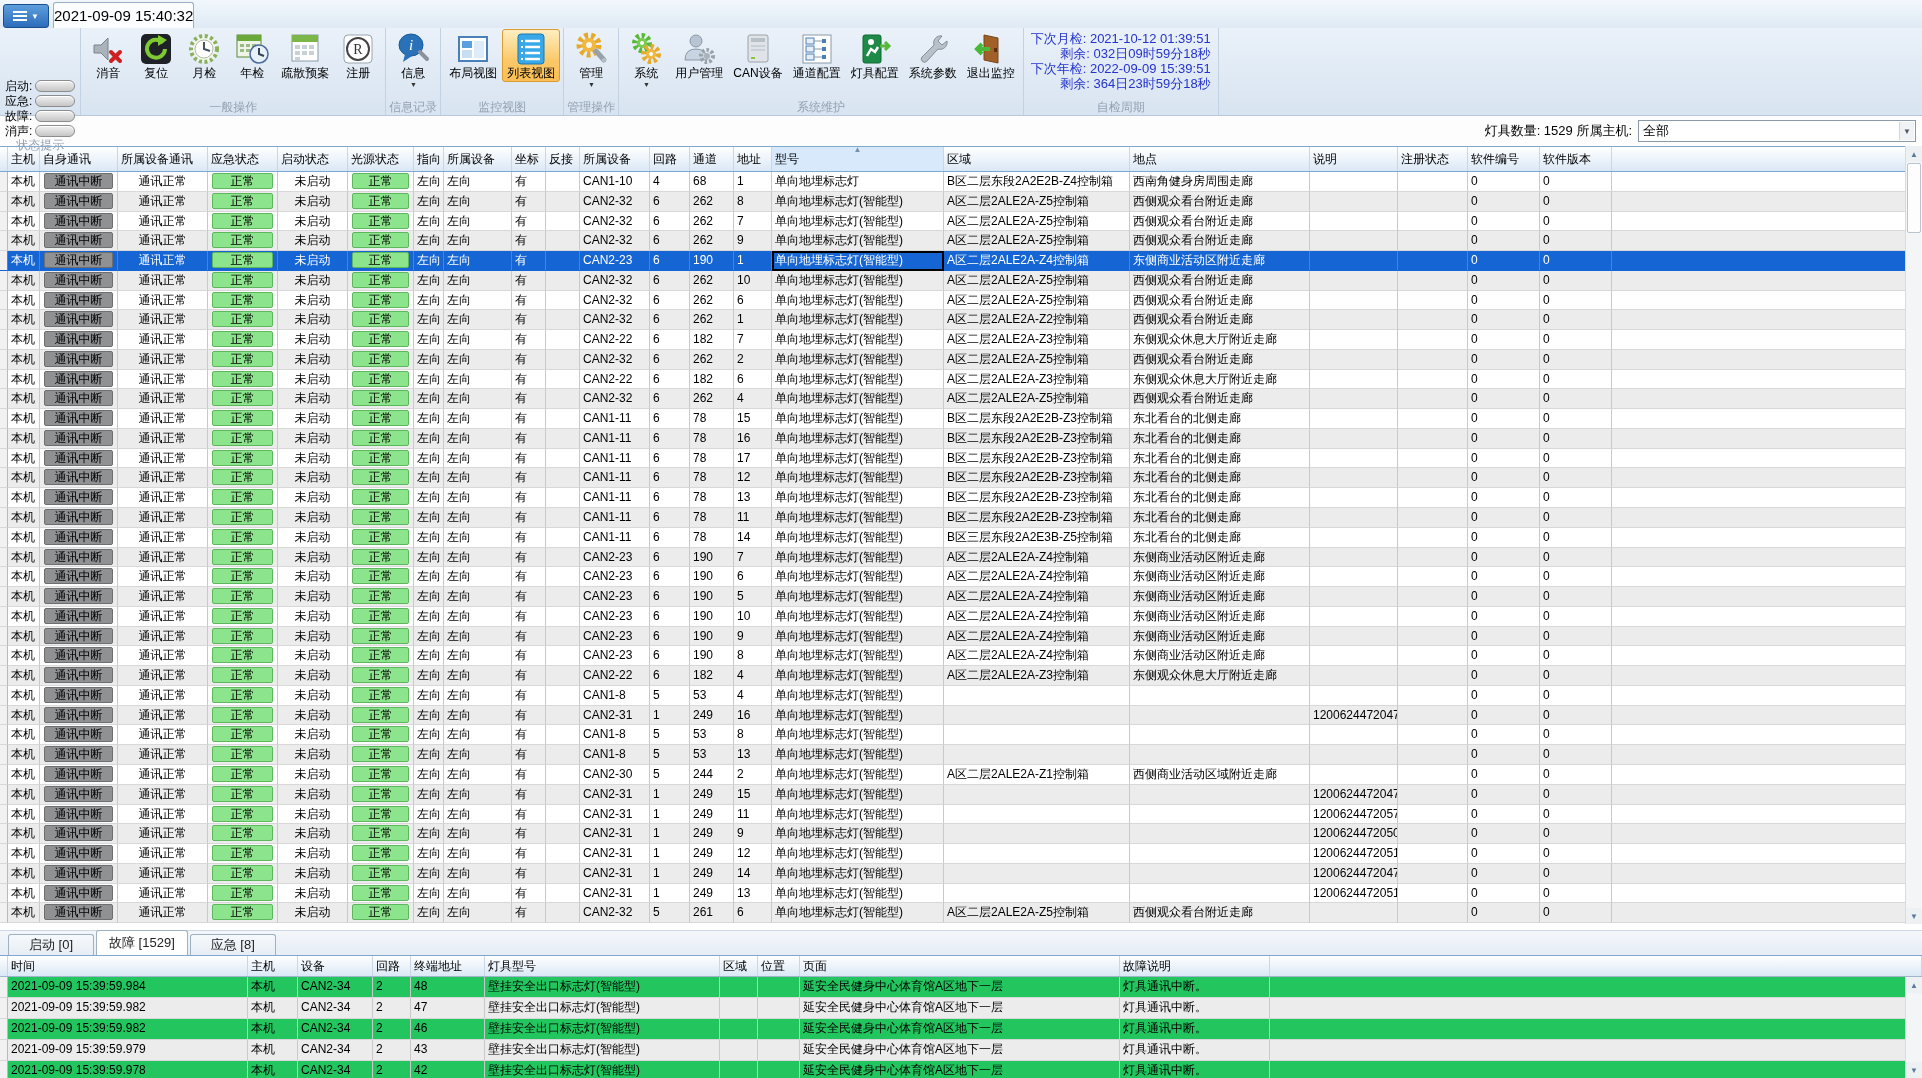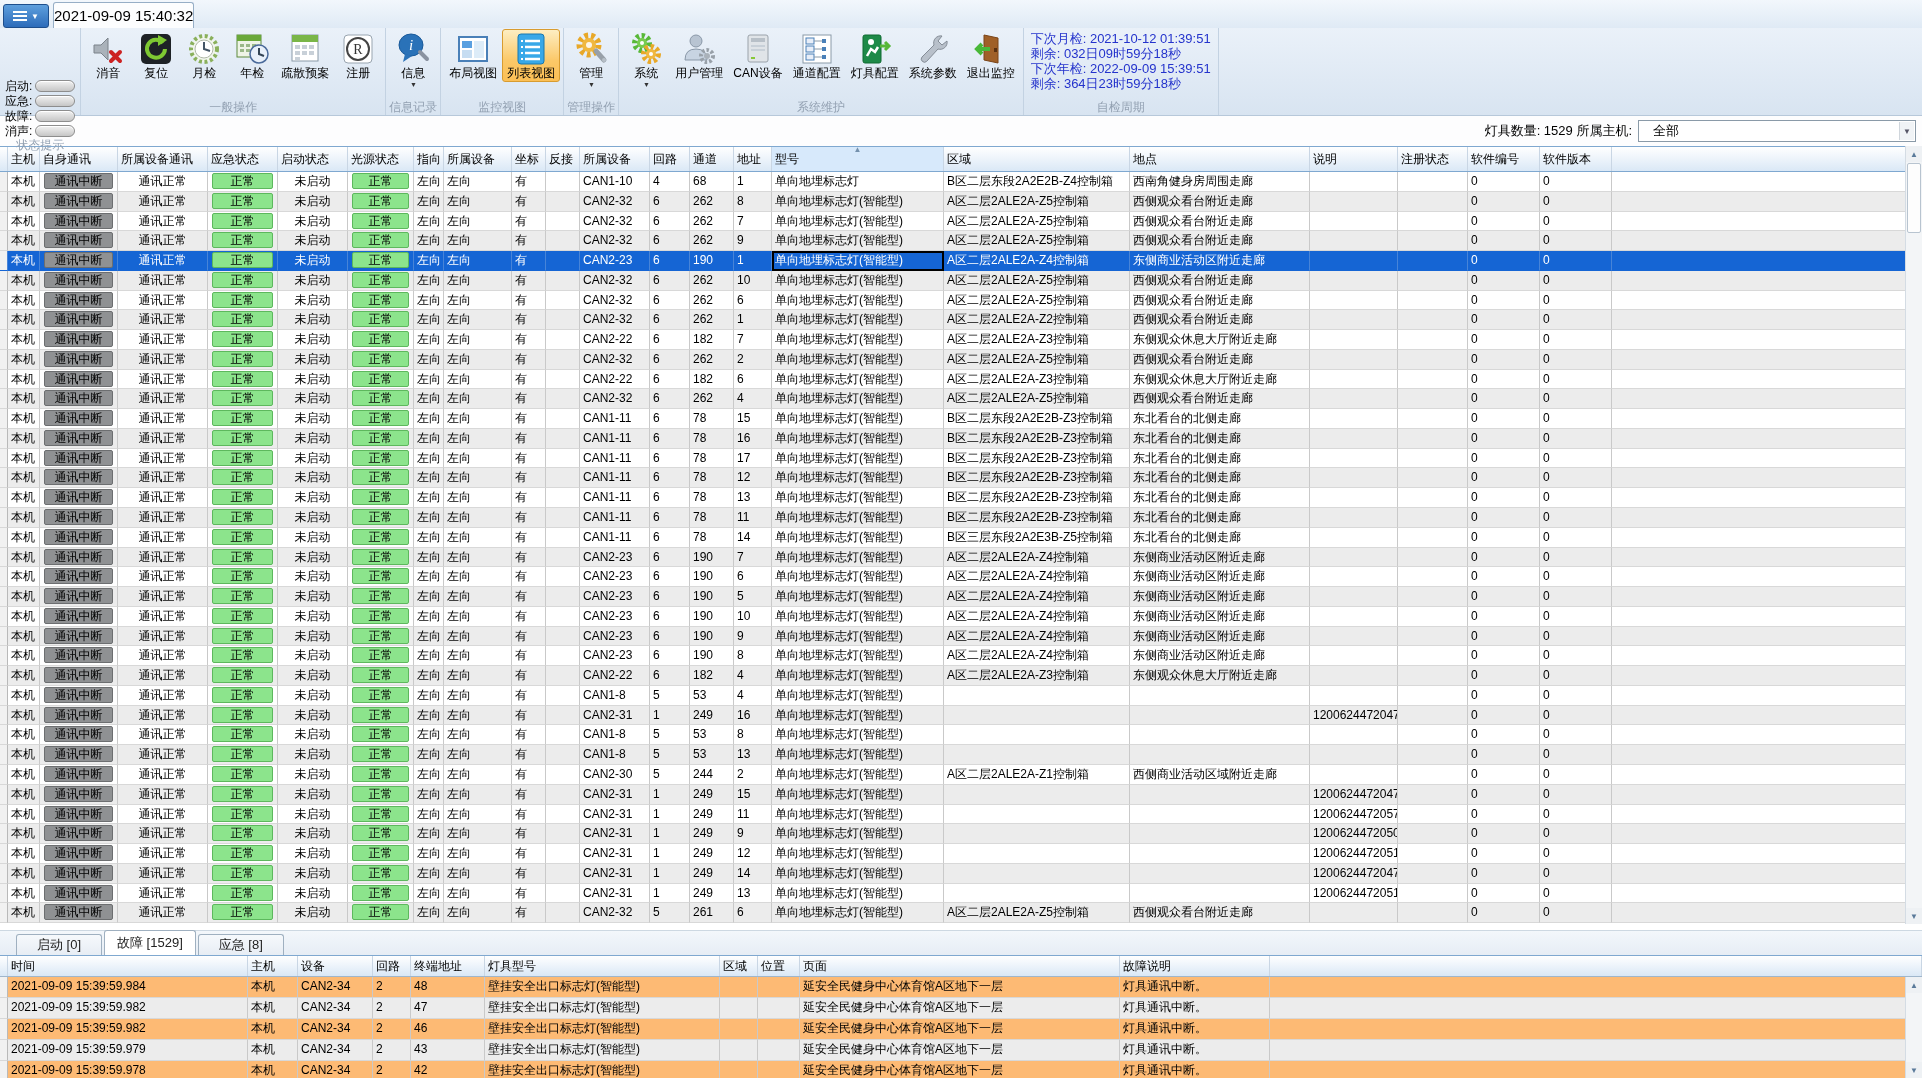--- a/index.html
+++ b/index.html
@@ -28,28 +28,28 @@
   .status-grid { display:grid; grid-template-columns:auto auto; gap:2px 3px; padding:3px 2px 0 2px; align-content:start;margin-top:48px;}
   .status-grid .slabel { font-size:12px; line-height:13px; }
   .pill { width:40px; height:12px; border-radius:6px; border:1px solid #8d8d8d;
     background:linear-gradient(#f2f2f2,#c6c6c6); box-shadow:inset 0 1px 0 #fff; }
   .tbtn { min-width:48px; padding:2px 4px 0 4px; display:flex; flex-direction:column; align-items:center;
     border:1px solid transparent; border-radius:3px; }
   .tbtn .ticon { width:34px; height:34px; }
   .tbtn .tlabel { font-size:12px; line-height:15px; white-space:nowrap; }
   .tbtn .tcaret { font-size:7px; color:#333; line-height:8px; }
   .tbtn.active { background:linear-gradient(#fdeec2,#fbc868 60%,#fbbf55); border-color:#d89c30; }
-  .infolines { padding:2px 4px 0 4px; }
+  .infolines { padding:2px 4px 0 4px;text-align:right; }
   .infolines .iline { font-size:13px; line-height:15px; color:#2433cc; white-space:nowrap; }
 
   
   .filterbar { height:30px; display:flex; align-items:center; justify-content:flex-end;
     padding-right:6px; font-size:13px; background:#fdfdfe; }
   .combo { width:278px; height:22px; margin-left:6px; border:1px solid #8a9aa8; background:#fff;
-    display:flex; align-items:center; padding-left:14px; position:relative; font-size:13px; }
+    display:flex; align-items:center; padding-left:4px; position:relative; font-size:13px; }
   .combo .carrow { position:absolute; right:1px; top:1px; bottom:1px; width:15px;
     background:#f0f3f6; border-left:1px solid #d0d6dc; display:flex; align-items:center;
     justify-content:center; font-size:8px; color:#556; }
 
   
   :root { --cols: 8px 32px 78px 90px 70px 70px 66px 30px 68px 34px 34px 70px 40px 44px 38px 172px 186px 180px 88px 70px 72px 72px minmax(0,1fr);
           --bcols: 8px 240px 50px 75px 38px 74px 235px 38px 42px 320px 150px minmax(0,1fr); }
   .thead { display:grid; grid-template-columns:var(--cols); height:26px;
     background:linear-gradient(#ffffff,#dae8f6); border-top:1px solid #7fa8d0; border-bottom:1px solid #7fa8d0; }
   .hcell { border-right:1px solid #c9d6e4; display:flex; align-items:center; padding:0 3px;
@@ -78,30 +78,30 @@
   .vscroll.main { top:146px; height:778px; }
   .vscroll.bottom { top:977px; height:101px; }
   .sbtn { position:absolute; left:0; right:0; height:16px; display:flex; align-items:center;
     justify-content:center; font-size:8px; color:#5a7a9a; background:#eef1f4; }
   .sbtn.up { top:0; } .sbtn.down { bottom:0; }
   .sthumb { position:absolute; left:1px; right:1px; top:17px; height:70px; background:#fdfdfd;
     border:1px solid #b8c4d0; border-radius:2px; }
 
   
   .bgap { height:6px; background:#fff; }
-  .tabs { height:25px; display:flex; align-items:flex-end; padding-left:16px; gap:2px;
+  .tabs { height:25px; display:flex; align-items:flex-end; padding-left:8px; gap:2px;
     background:linear-gradient(#f3f7fb,#e6edf5); border-top:1px solid #cdd8e2; }
   .tab { min-width:86px; height:21px; padding:0 12px; display:flex; align-items:center; justify-content:center;
     font-size:13px; background:linear-gradient(#f6f9fc,#e7edf4); border:1px solid #9fb0c0; border-bottom:none;
     border-radius:3px 3px 0 0; color:#222; }
   .tab.active { background:#fff; height:25px; }
   .bhead { display:grid; grid-template-columns:var(--bcols); height:22px;
     background:linear-gradient(#ffffff,#dae8f6); border-top:1px solid #7fa8d0; border-bottom:1px solid #9fb6cc; }
   .bbody { height:101px; overflow:hidden; }
-  .brow { display:grid; grid-template-columns:var(--bcols); height:21px; background:#fdba74; }
+  .brow { display:grid; grid-template-columns:var(--bcols); height:21px; background:#22c55e; }
   .brow.alt { background:#ececec; }
 </style>
 </head>
 <body>
 
 <div class="titlebar">
   <div class="app-menu">
     <span class="bars">
         <i></i>
         <i></i>

